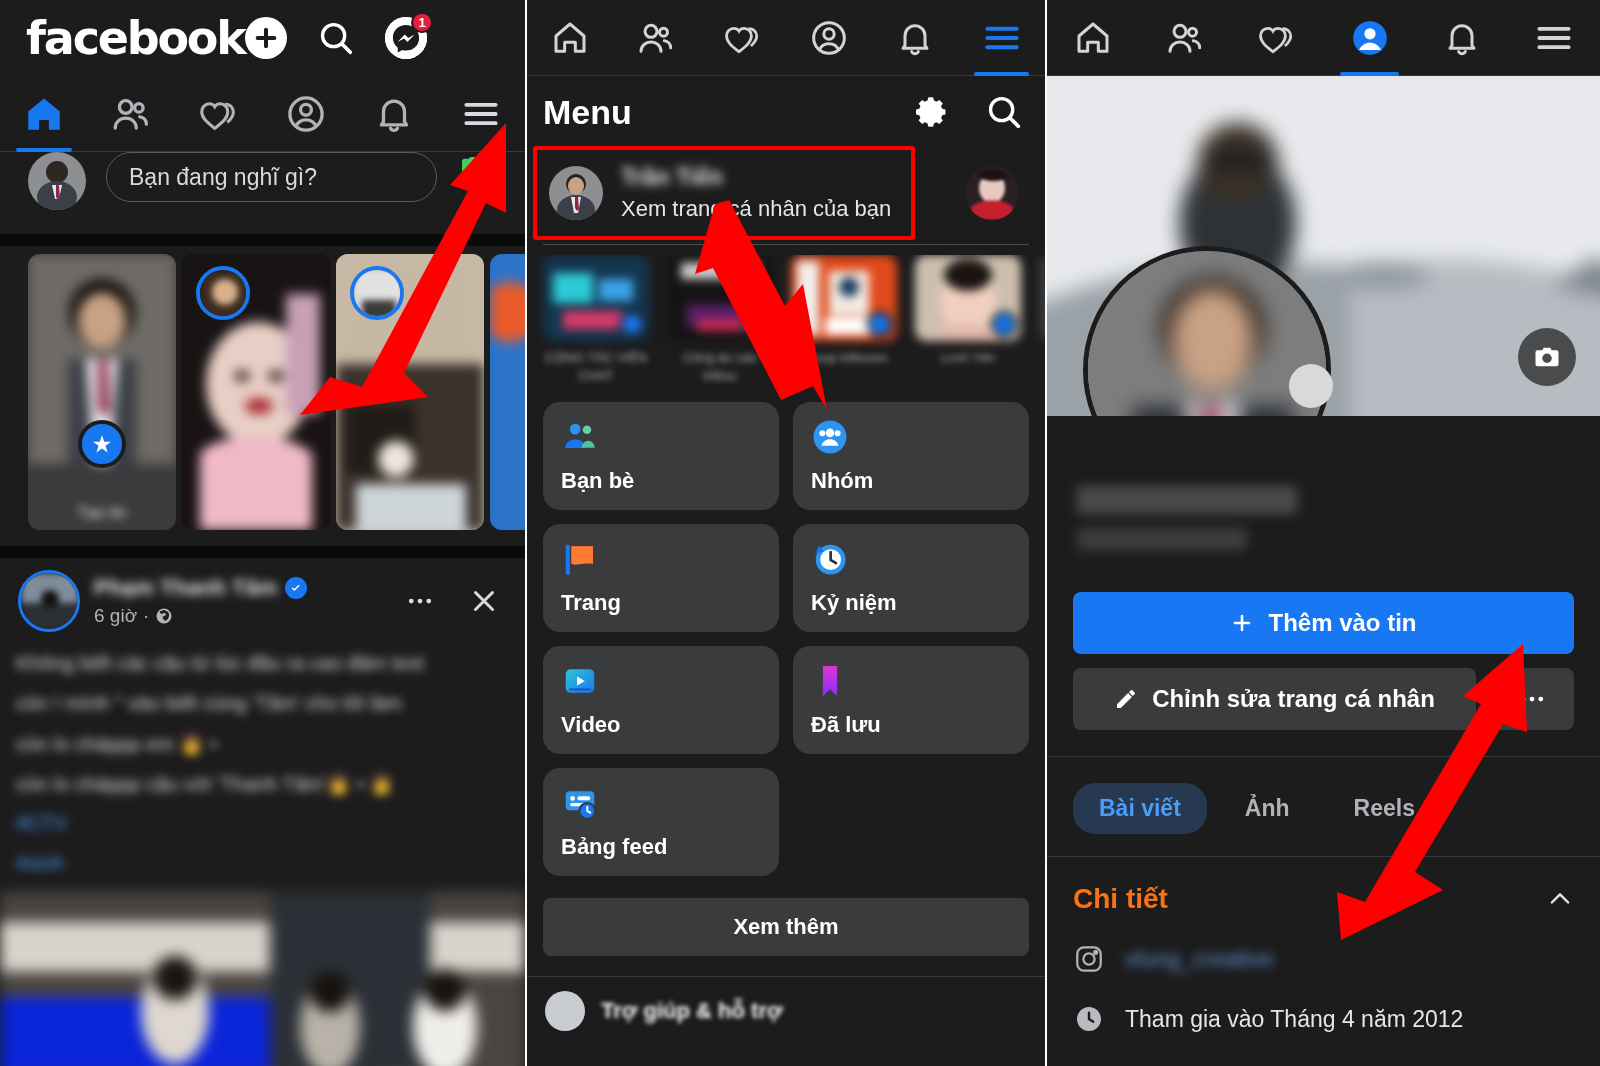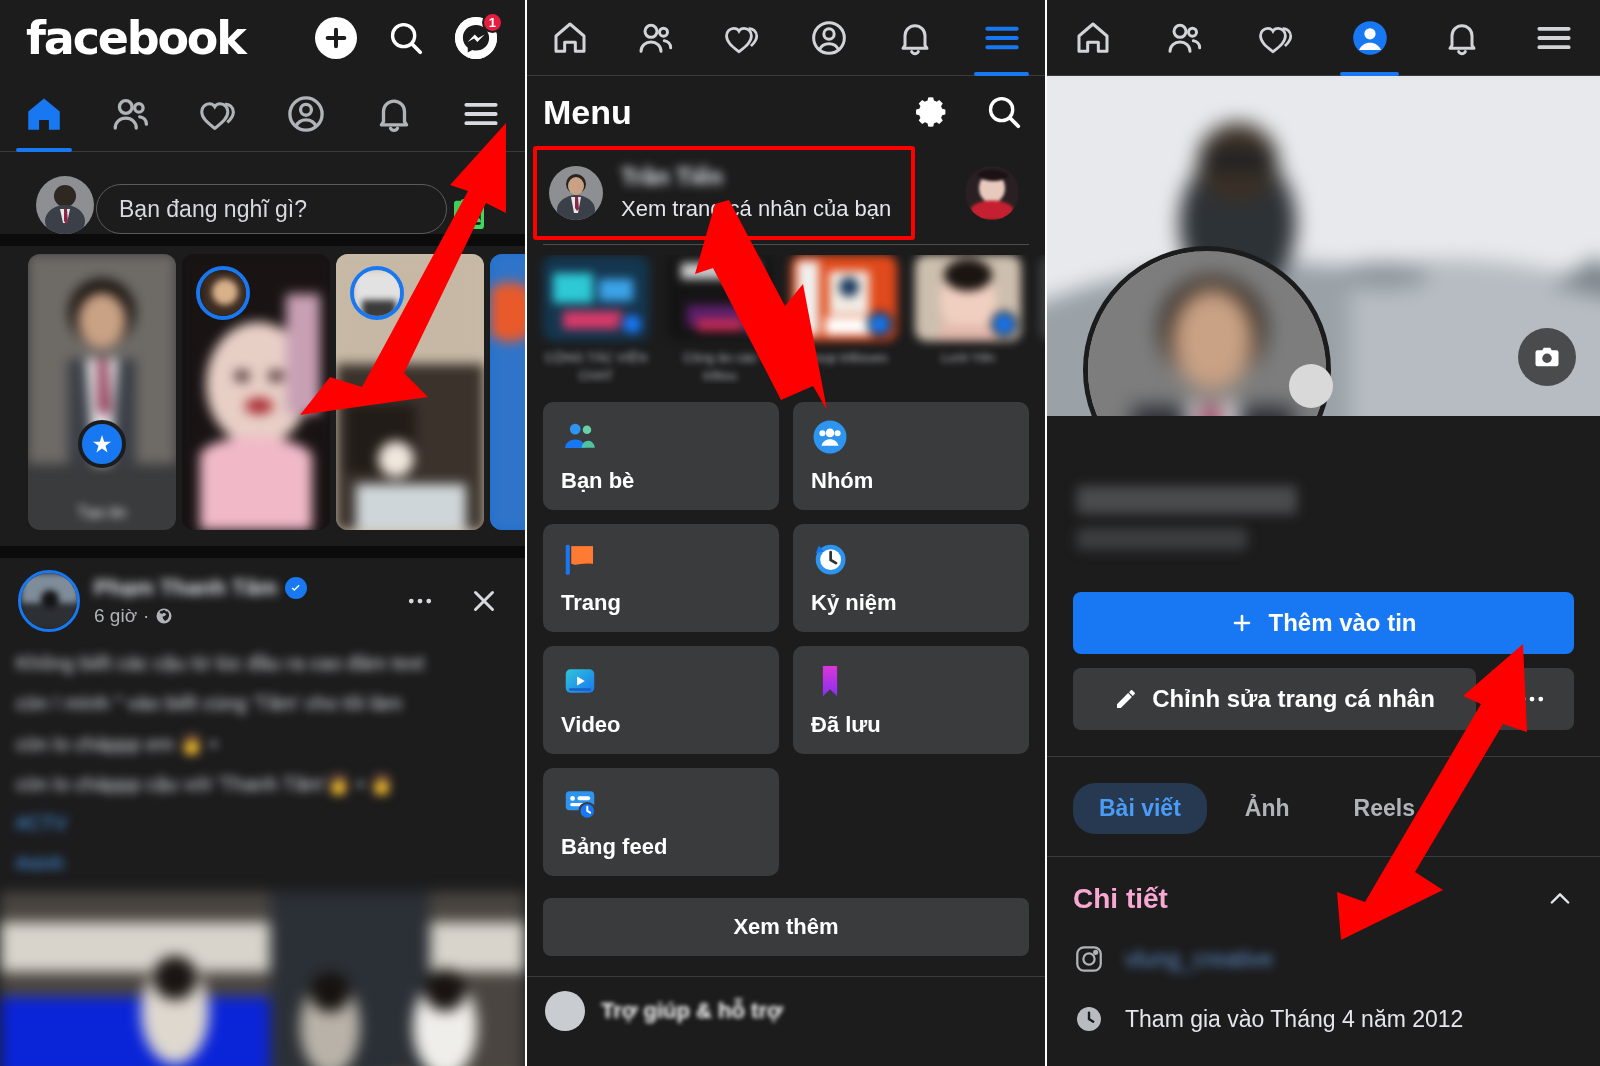--- a/index.html
+++ b/index.html
@@ -13,21 +13,21 @@
 
   
   .panel { position: relative; height: 1066px; overflow: hidden; background: #1c1c1d; }
   .panel-left   { width: 525px; }
   .panel-mid    { width: 520px; border-left: 2px solid #fdfdfd; }
   .panel-right  { width: 555px; border-left: 2px solid #fdfdfd; }
 
   
   .fb-topbar {
     height: 76px; background:#1c1c1d; display:flex; align-items:center;
-    padding: 0 28px 0 26px; justify-content: space-between;
+    padding: 0 20px 0 26px; justify-content: flex-start;
   }
   .fb-logo {
     color:#fff; font-size:46px; font-weight:800; letter-spacing:-2.2px;
     font-family: "DejaVu Sans", sans-serif; line-height:1;
   }
   .topbar-icons { display:flex; align-items:center; gap:28px; }
   .circ-icon {
     width:42px; height:42px; border-radius:50%; background:#ffffff;
     display:flex; align-items:center; justify-content:center; position:relative;
   }
@@ -42,21 +42,21 @@
   .fb-tabs { height:76px; display:flex; align-items:stretch; background:#1c1c1d; border-bottom:1px solid #3a3b3c;}
   .fb-tab {
     flex:1; display:flex; align-items:center; justify-content:center;
     position:relative;
   }
   .fb-tab.active::after {
     content:''; position:absolute; bottom:-1px; left:18%; right:18%; height:4px;
     background:#1778f2; border-radius:2px;
   }
 
-  .composer { height:82px; display:flex; align-items:flex-end; gap:2px; padding:0 36px; background:#1c1c1d;}
+  .composer { height:82px; display:flex; align-items:flex-start; gap:20px; padding:0 28px; background:#1c1c1d;}
   .avatar-sm { width:58px;height:58px;border-radius:50%; overflow:hidden; flex:none;}
   .composer-input {
     flex:1; height:50px; border:1px solid #5a5b5c; border-radius:25px;
     display:flex; align-items:center; padding:0 22px; color:#d8dadf; font-size:23px;
   }
   .sep-bar { height:12px; background:#0b0b0b; }
 
   
   .stories { height:300px; background:#1c1c1d; display:flex; gap:6px; padding:8px 8px 0 28px; overflow:hidden;}
   .story { width:148px; height:276px; border-radius:12px; position:relative; overflow:hidden; flex:none;}
@@ -94,21 +94,21 @@
   .sec-title { color:#e4e6eb; font-weight:700; font-size:22px; padding:4px 16px 10px 16px;}
 
   .shortcuts { display:flex; gap:18px; padding:0 0 0 16px; overflow:hidden;}
   .sc { width:106px; flex:none;}
   .sc-thumb { width:106px;height:86px;border-radius:12px; position:relative; overflow:hidden; filter: blur(5px);}
   .sc-dot { position:absolute; right:4px; bottom:4px; width:26px;height:26px;border-radius:50%;background:#1778f2;border:3px solid #1c1c1d;}
   .sc-label { margin-top:8px; color:#b0b3b8; font-size:13px; text-align:center; filter: blur(3.2px); line-height:1.35;}
 
   .grid { display:grid; grid-template-columns:1fr 1fr; gap:14px; padding:18px 16px 0 16px;}
   .tile {
-    background:#3a3b3c; border-radius:10px; height:108px; padding:16px 18px;
+    background:#3a3b3c; border-radius:17px; height:108px; padding:16px 18px;
     display:flex; flex-direction:column; justify-content:space-between;
   }
   .tile-label { color:#fff; font-weight:700; font-size:22px;}
   .seemore {
     margin:22px 16px 0 16px; height:58px; background:#3a3b3c; border-radius:8px;
     display:flex; align-items:center; justify-content:center; color:#fff; font-weight:700; font-size:22px;
   }
   .bottomrow { margin-top:20px; border-top:1px solid #3a3b3c; padding:14px 18px; display:flex; align-items:center; gap:16px;}
   .br-ic { width:40px;height:40px;border-radius:50%;background:#c9ccd1; flex:none;}
   .br-tx { color:#fff; font-weight:700; font-size:22px; filter:blur(2px);}
@@ -138,21 +138,21 @@
   .btn-sec {
     flex:1; height:62px; background:#3a3b3c; border-radius:8px; display:flex; align-items:center;
     justify-content:center; gap:14px; color:#fff; font-weight:700; font-size:24px;
   }
   .btn-dots { width:84px; height:62px; background:#3a3b3c; border-radius:8px; display:flex; align-items:center; justify-content:center;}
   .pf-tabs { display:flex; gap:12px; padding:26px 26px 22px 26px; border-top:1px solid #3a3b3c; margin-top:26px; align-items:center;}
   .pf-tab { padding:12px 26px; border-radius:22px; color:#b0b3b8; font-weight:700; font-size:23px;}
   .pf-tab.active { background:#263951; color:#4a9cf6; }
   .details { border-top:1px solid #3a3b3c; padding:26px 26px 0 26px;}
   .det-head { display:flex; align-items:center; justify-content:space-between;}
-  .det-title { color:#f9a8d4; font-weight:700; font-size:28px;}
+  .det-title { color:#f97316; font-weight:700; font-size:28px;}
   .det-item { display:flex; align-items:center; gap:20px; margin-top:28px;}
   .det-text { color:#e4e6eb; font-size:23px;}
   .det-text.blurred { filter: blur(5px); color:#5e8ec9; }
 
   
   .arrow { position:absolute; pointer-events:none; }
   svg { display:block; }
 </style>
 </head>
 <body>

